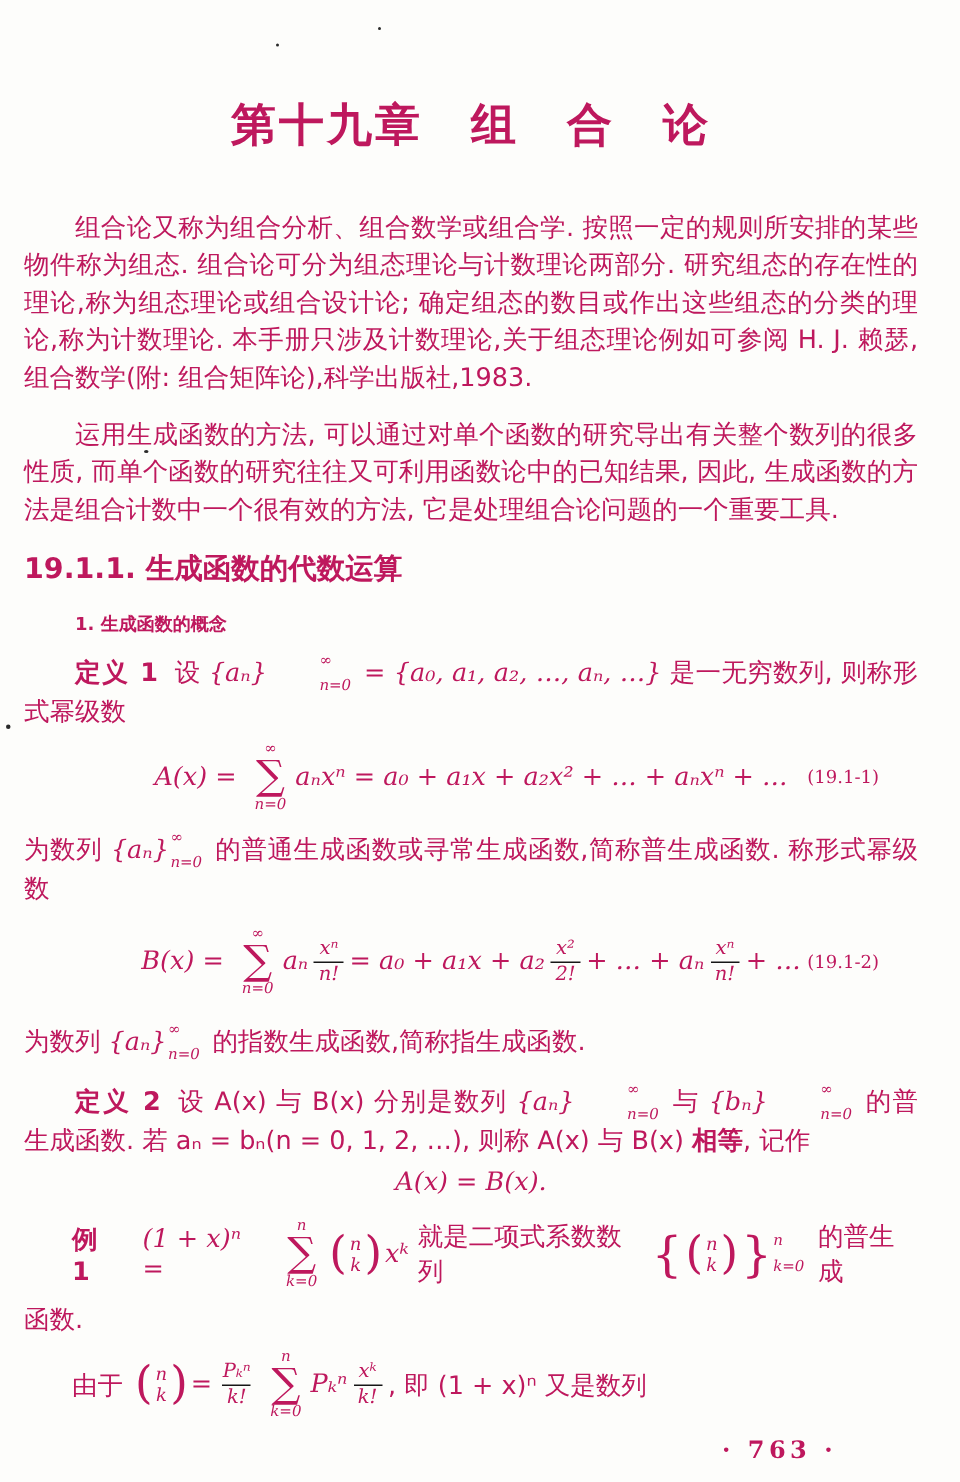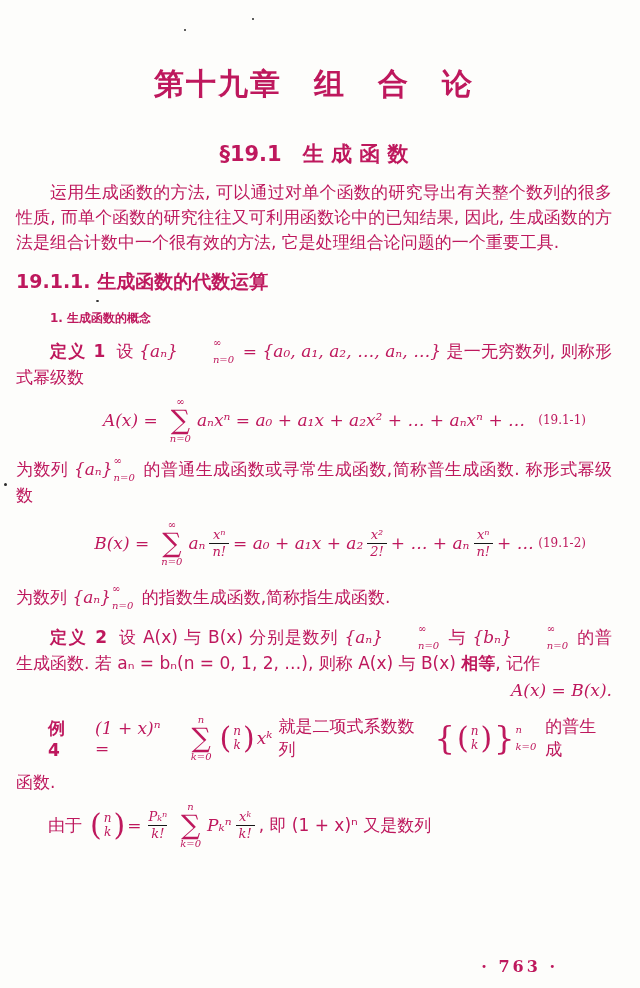--- a/index.html
+++ b/index.html
@@ -96,21 +96,21 @@
     margin:4px 0 10px 0;
   }
   .eq1-row{min-height:52px;}
   .eq2-row{min-height:62px;}
   .eqno{
     position:absolute;right:26px;
     font-style:normal;font-family:"DejaVu Serif",serif;
     font-size:12px;
   }
   .center-eq{
-    text-align:right;
+    text-align:center;
     font-size:17px;
     margin:2px 0 12px 0;
   }
   .flow-eq{
     display:flex;align-items:center;flex-wrap:nowrap;
     font-size:17px;
     padding-left:32px;
     margin:2px 0 6px 0;
     min-height:52px;
   }
@@ -129,22 +129,22 @@
   .speck3{left:96px;top:300px;width:3px;height:2px;}
   .speck4{left:4px;top:483px;width:3px;height:3px;}
 </style>
 </head>
 <body>
 
 <div class="page">
 
   <h1 class="chapter-title">第十九章　组　合　论</h1>
 
-
-  <h2 class="section-title">§19.1　生 成 函 数</h2>
+  <p class="para indent">组合论又称为组合分析、组合数学或组合学.  按照一定的规则所安排的某些物件称为组态. 组合论可分为组态理论与计数理论两部分.  研究组态的存在性的理论,称为组态理论或组合设计论; 确定组态的数目或作出这些组态的分类的理论,称为计数理论.  本手册只涉及计数理论,关于组态理论例如可参阅 H. J. 赖瑟,组合数学(附: 组合矩阵论),科学出版社,1983.</p>
+
 
   <p class="para indent">运用生成函数的方法, 可以通过对单个函数的研究导出有关整个数列的很多性质, 而单个函数的研究往往又可利用函数论中的已知结果, 因此, 生成函数的方法是组合计数中一个很有效的方法, 它是处理组合论问题的一个重要工具.</p>
 
   <h3 class="subsection-title">19.1.1. 生成函数的代数运算</h3>
 
   <h4 class="item-title">1. 生成函数的概念</h4>
 
   <p class="para indent tight"><span class="lbl">定义 1</span><span>设 </span><span class="math">{aₙ}</span><span class="scripts">
         <span>∞</span>
         <span>n=0</span>
@@ -201,21 +201,21 @@
         <span>∞</span>
         <span>n=0</span>
       </span><span> 与 </span><span class="math">{bₙ}</span><span class="scripts">
         <span>∞</span>
         <span>n=0</span>
       </span><span> 的普生成函数. 若 aₙ = bₙ(n = 0, 1, 2, …), 则称 A(x) 与 B(x) </span><span class="emph">相等</span><span>, 记作</span></p>
 
   <div class="center-eq"><span class="math">A(x) = B(x).</span></div>
 
   <div class="flow-eq">
-    <span class="lbl cjk">例 4</span>
+    <span class="lbl cjk">例 1</span>
     <span class="math gap-r">(1 + x)ⁿ =</span>
     <span class="sigma-wrap">
         <span class="sigma-lim">n</span>
         <span class="sigma-sym">∑</span>
         <span class="sigma-lim">k=0</span>
       </span>
     <span class="binom">
         <span class="bp">(</span>
         <span class="binom-col">
           <span>n</span>

